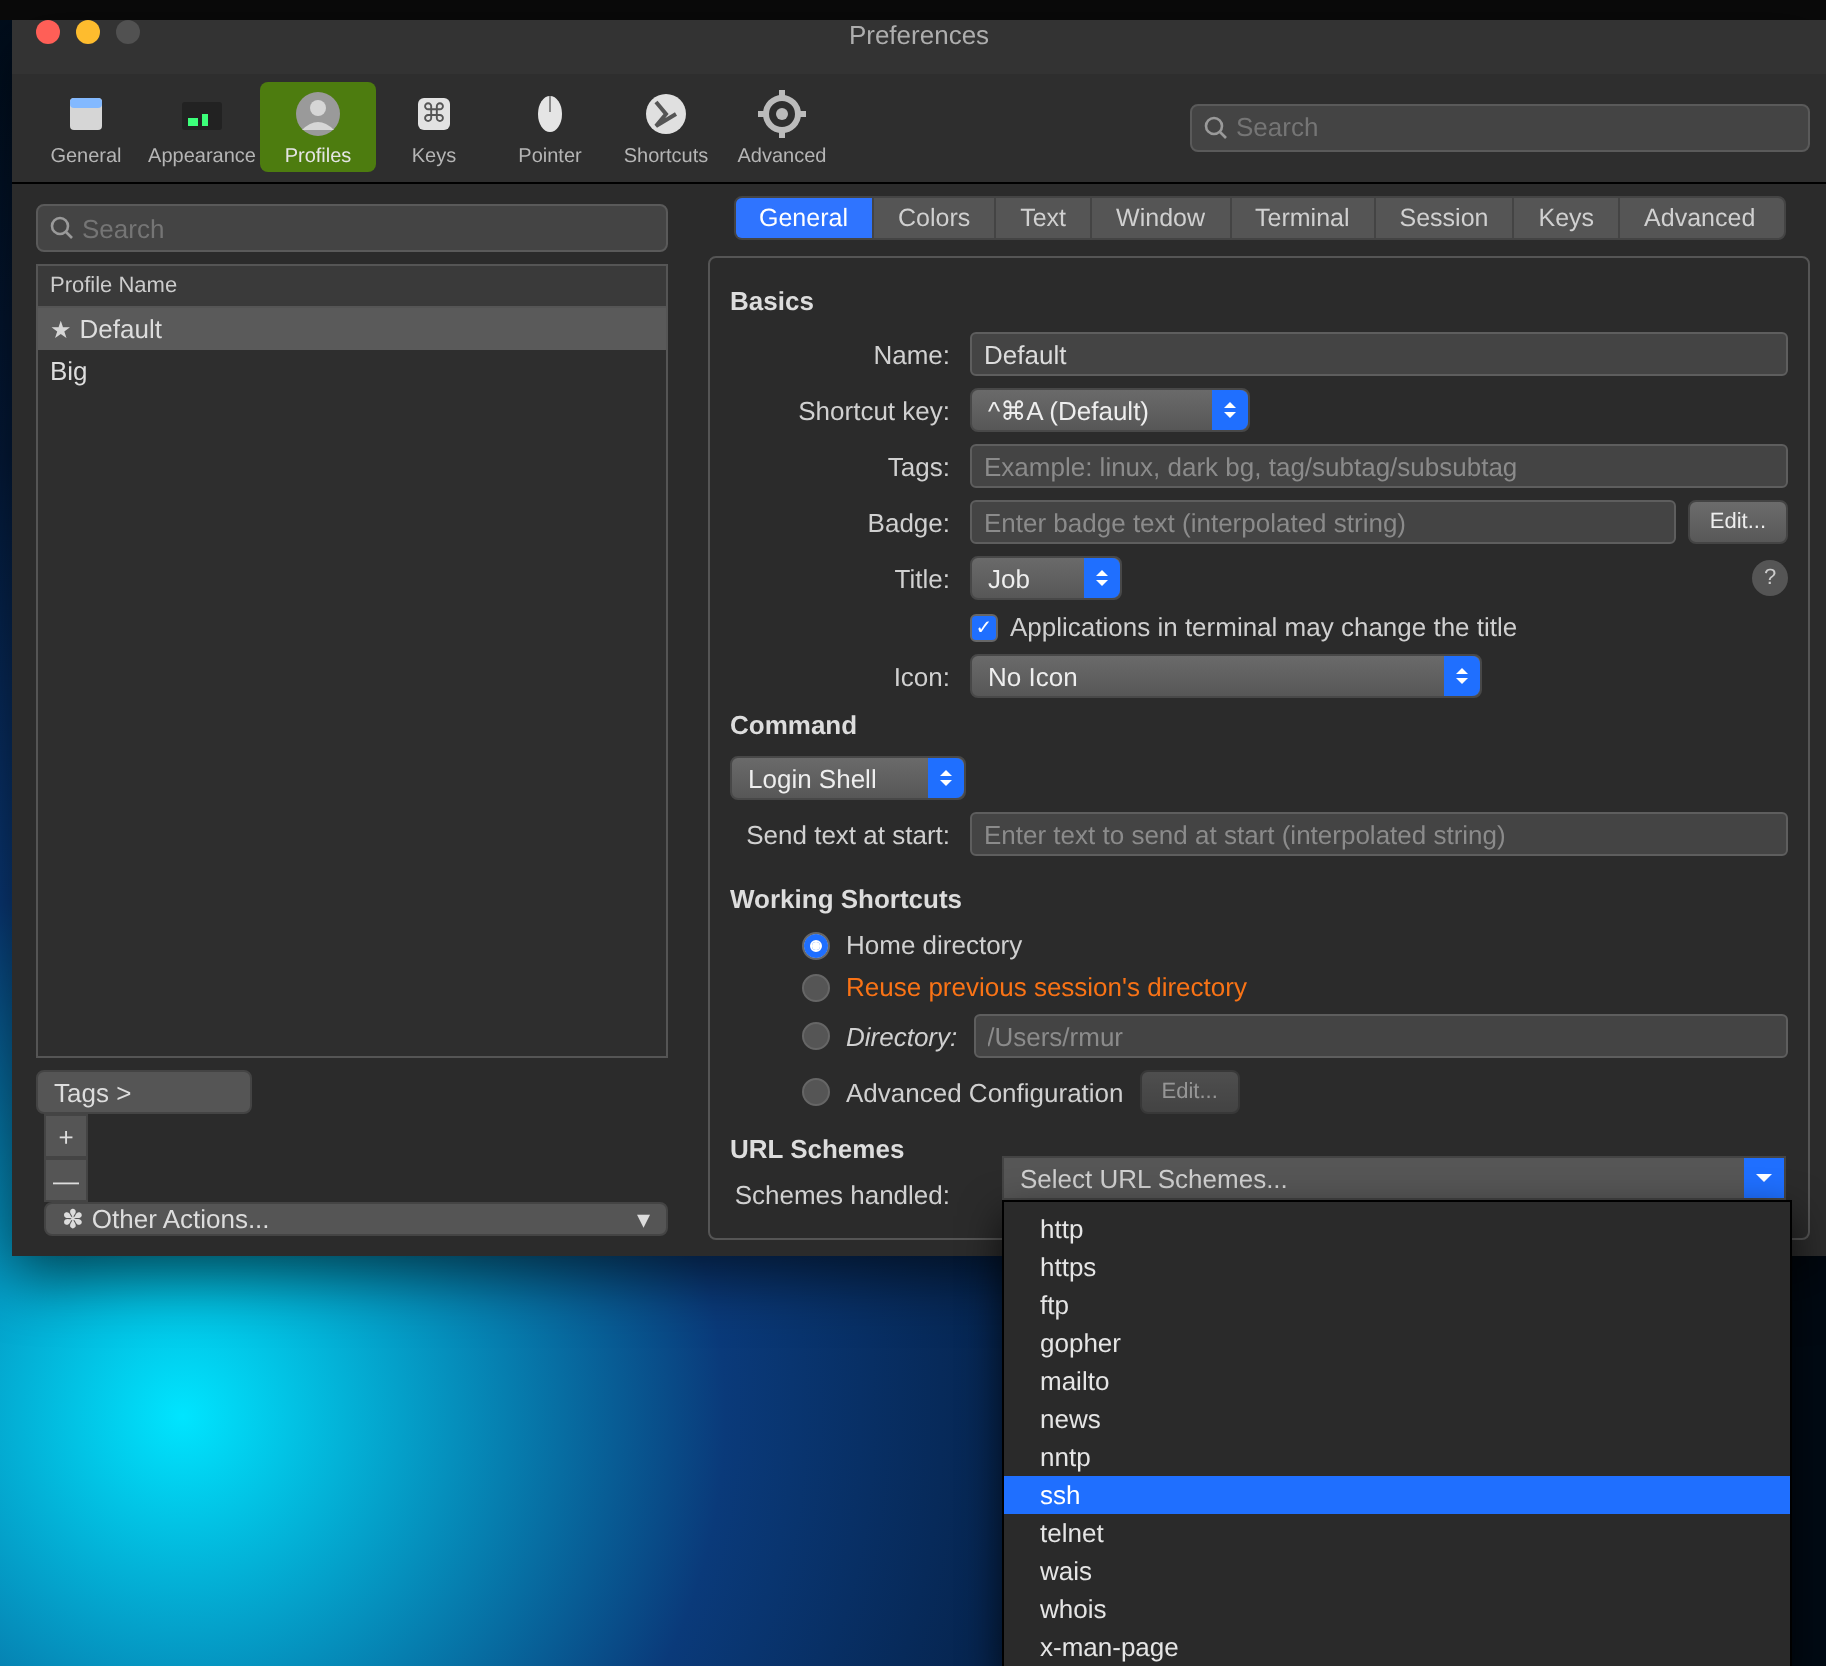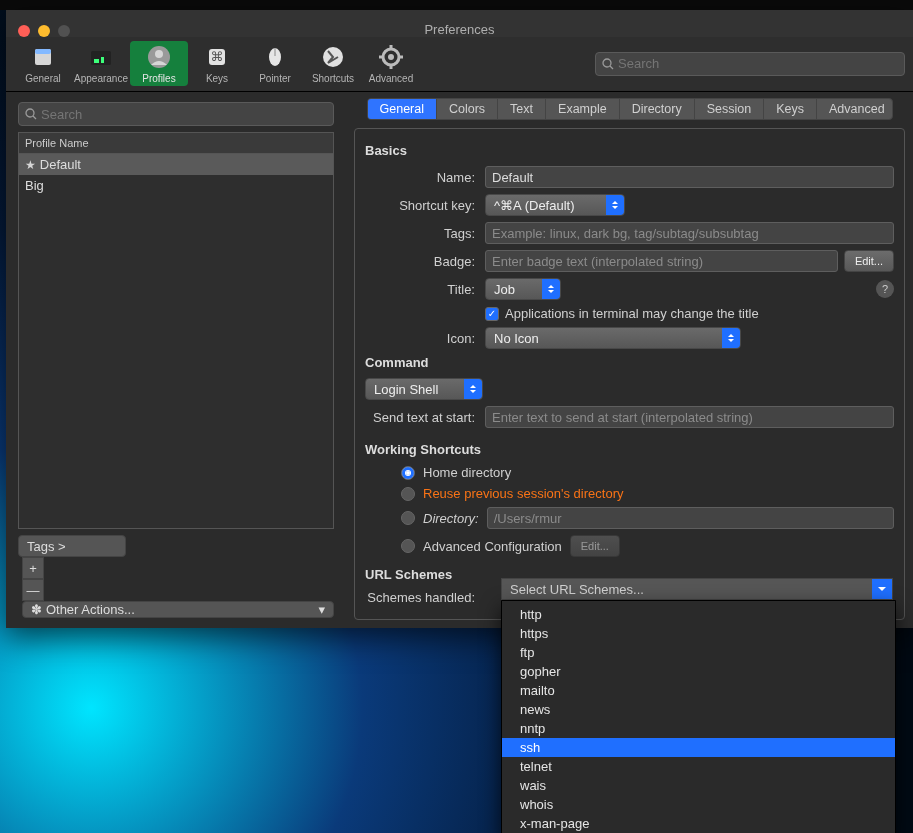--- a/index.html
+++ b/index.html
@@ -9,30 +9,30 @@
 .desktop-bg {
   position: absolute; inset: 0;
   background: radial-gradient(circle at 10% 85%, #00e5ff 0%, #0a3a7a 25%, #041a3a 45%, #000a14 70%);
 }
 
 
 .window { position: absolute; left: 6px; top: 10px; width: 907px; height: 618px; background: #2e2e2e; border-radius: 8px 8px 0 0; box-shadow: 0 10px 30px rgba(0,0,0,.6); display: flex; flex-direction: column; overflow: visible; }
 .window-partial { position:absolute; left:0; top:0; width:913px; height:10px; background:#0a0a0a; color:#bbb; font-size:12px; text-align:center;}
 
 
-.titlebar { height: 28px; display:flex; align-items:flex-end; position:relative; background:#333; }
+.titlebar { height: 28px; display:flex; align-items:flex-start; position:relative; background:#333; }
 .traffic { display:flex; gap:8px; padding-left:12px; }
 .dot { width:12px; height:12px; border-radius:50%; }
 .dot.red{background:#ff5f57;} .dot.yellow{background:#febc2e;} .dot.green{background:#515151;}
 .titlebar .title { position:absolute; left:0; right:0; text-align:center; color:#aeaeae; font-size:13px; }
 
 
 .toolbar { height:58px; background:#2e2e2e; display:flex; align-items:center; padding:0 8px; border-bottom:1px solid #000; }
 .tool { display:flex; flex-direction:column; align-items:center; width:58px; padding:2px 0; border-radius:4px; color:#b5b5b5; cursor:default; }
-.tool.sel { background:#15803d; color:#e5e5e5; }
+.tool.sel { background:#4d7c0f; color:#e5e5e5; }
 .tool svg{ width:28px; height:28px; }
 .tool .lbl{ font-size:10px; margin-top:2px; }
 .tool.wide{width:82px;}
 .toolbar .spacer{flex:1;}
 .tb-search{ width:310px; height:24px; background:#444; border:1px solid #5a5a5a; border-radius:4px; display:flex; align-items:center; padding:0 6px; color:#9a9a9a; }
 .tb-search input{ background:transparent; border:none; outline:none; color:#ddd; flex:1; margin-left:4px;}
 
 
 .content { flex:1; display:flex; background:#2b2b2b; }
 .left { width:340px; padding:10px 12px; display:flex; flex-direction:column; gap:6px; }
@@ -211,22 +211,22 @@
           <span>▾</span>
         </div>
       </div>
     </div>
 
     <div class="right">
       <div class="tabbar">
         <div class="tab sel">General</div>
         <div class="tab">Colors</div>
         <div class="tab">Text</div>
-        <div class="tab">Example</div>
-        <div class="tab">Directory</div>
+        <div class="tab">Window</div>
+        <div class="tab">Terminal</div>
         <div class="tab">Session</div>
         <div class="tab">Keys</div>
         <div class="tab">Advanced</div>
       </div>
 
       <div class="panel">
         <div class="section-h">Basics</div>
 
         <div class="row">
           <div class="lbl">Name:</div>

